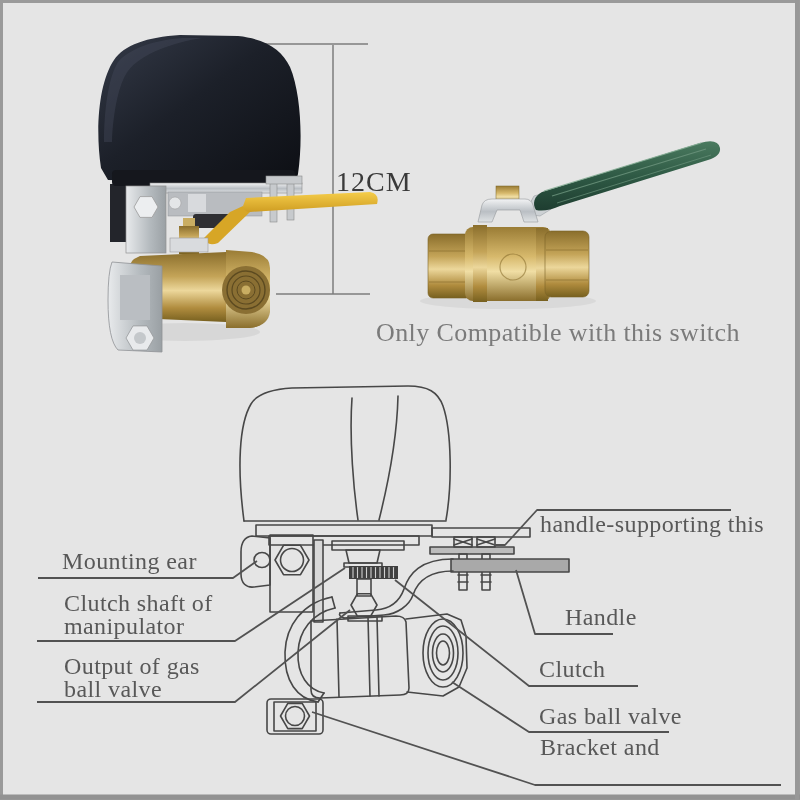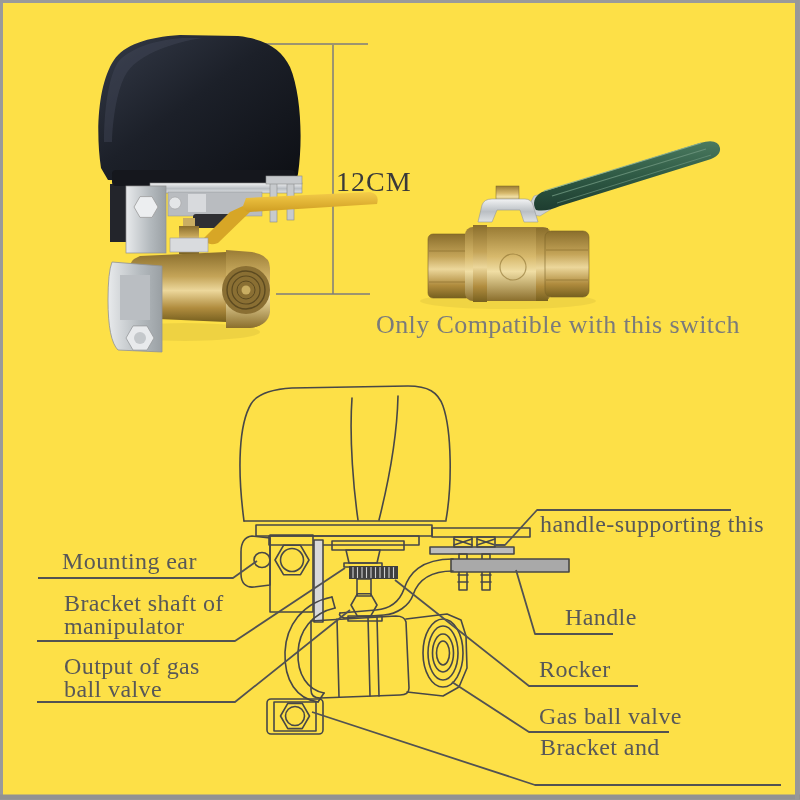--- a/index.html
+++ b/index.html
@@ -1,23 +1,23 @@
 <!DOCTYPE html>
 <html><head>
 <meta charset="utf-8">
 <style>
   html,body{margin:0;padding:0;background:#ffffff;}
-  .frame{position:relative;width:800px;height:800px;background:#fde047;overflow:hidden;
+  .frame{position:relative;width:800px;height:800px;background:#e5e5e5;overflow:hidden;
          font-family:"Liberation Serif",serif;}
   .lbl{position:absolute;font-size:24px;line-height:24px;color:#585858;white-space:nowrap;
        letter-spacing:.4px;}
   .dim{position:absolute;font-size:28px;line-height:28px;color:#3a3a3a;letter-spacing:1px;
        white-space:nowrap;}
   .caption{position:absolute;font-size:26px;line-height:26px;color:#7b7b7b;white-space:nowrap;
-       letter-spacing:.4px;}
+       letter-spacing:.4px;margin-top:8px;}
   svg{position:absolute;left:0;top:0;}
 </style>
 </head>
 <body>
 
 <div class="frame">
 
   <svg width="800" height="800" viewBox="0 0 800 800">
     <defs>
       <linearGradient id="gBlack" x1="0" y1="0" x2="1" y2="1">
@@ -258,29 +258,29 @@
       <line x1="797" y1="0" x2="797" y2="800" stroke="#989898" stroke-width="4"></line>
     </g>
   </svg>
 
   <div class="dim" style="left:336px;top:168px">12CM</div>
 
   <div class="caption" style="left:376px;top:312px">Only Compatible with this switch</div>
 
   <div class="lbl" style="left:62px;top:549px">Mounting ear</div>
 
-  <div class="lbl" style="left:64px;top:591px">Bracket shaft of</div>
+  <div class="lbl" style="left:64px;top:591px">Clutch shaft of</div>
   <div class="lbl" style="left:64px;top:614px">manipulator</div>
 
   <div class="lbl" style="left:64px;top:654px">Output of gas</div>
   <div class="lbl" style="left:64px;top:677px">ball valve</div>
 
   <div class="lbl" style="left:540px;top:512px">handle-supporting this</div>
 
   <div class="lbl" style="left:565px;top:605px">Handle</div>
 
-  <div class="lbl" style="left:539px;top:657px">Rocker</div>
+  <div class="lbl" style="left:539px;top:657px">Clutch</div>
 
   <div class="lbl" style="left:539px;top:704px">Gas ball valve</div>
 
   <div class="lbl" style="left:540px;top:735px">Bracket and</div>
 
 </div>
 
 </body></html>

